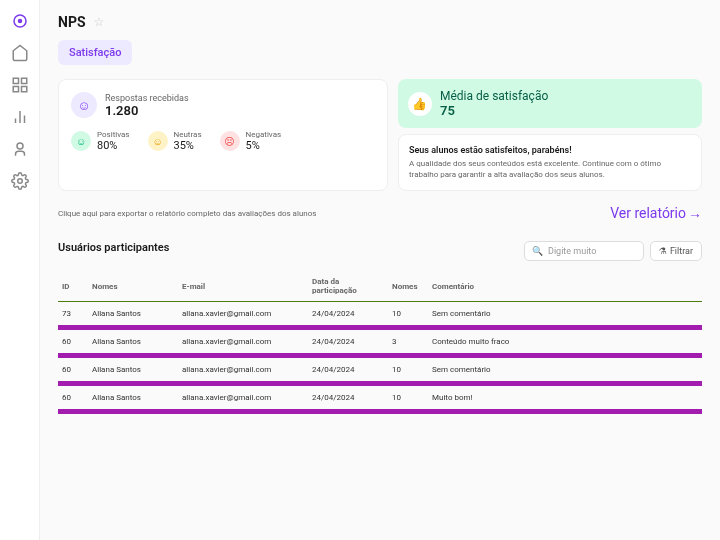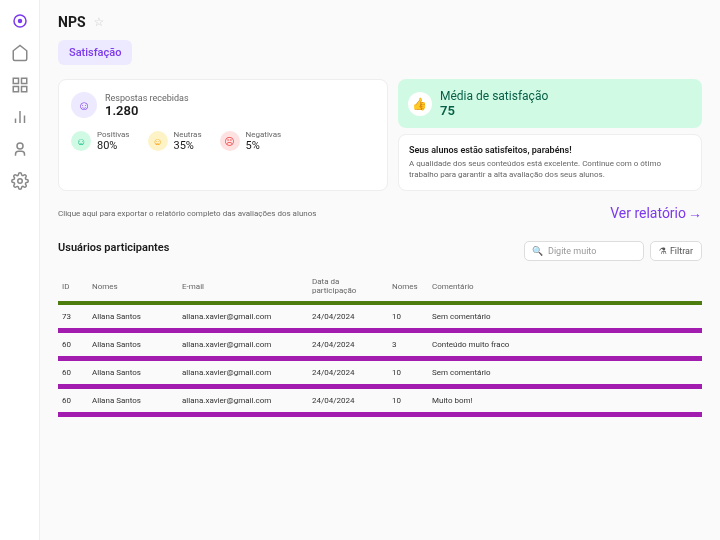--- a/index.html
+++ b/index.html
@@ -42,21 +42,21 @@
 .message-card{background:#fff;border:1px solid #eee;border-radius:8px;padding:10px}
 .msg-title{font-size:9px;font-weight:600;color:#1a1a1a;margin-bottom:3px}
 .msg-text{font-size:8px;color:#666;line-height:1.4}
 .export-bar{display:flex;justify-content:space-between;align-items:center;margin-bottom:14px;padding:6px 0}
 .export-text{font-size:8px;color:#666}
 .link{font-size:14px;color:#7c3aed;cursor:pointer;display:flex;align-items:flex-end;gap:2px}
 .participants-header{display:flex;justify-content:space-between;margin-bottom:10px}
 .search-filter{display:flex;gap:6px;align-items:center}
 .search-box{padding:4px 8px;font-size:9px;border:1px solid #ddd;border-radius:5px;background:#fff;color:#999;display:flex;align-items:center;gap:4px;width:120px}
 .table{width:100%;border-collapse:collapse;font-size:8px}
-.table th{text-align:left;padding:6px 4px;color:#666;font-weight:400;border-bottom:4px solid #4d7c0f}
+.table th{text-align:left;padding:6px 4px;color:#666;font-weight:700;border-bottom:1px solid #4d7c0f}
 .table td{padding:7px 4px;color:#333;border-bottom:5px solid #a21caf}
 .col-id{width:30px}
 .col-name{width:90px}
 .col-email{width:130px}
 .col-date{width:80px}
 .col-score{width:40px}
 .col-comment{flex:1}
 svg{width:100%;height:100%}
 </style>
 </head>

